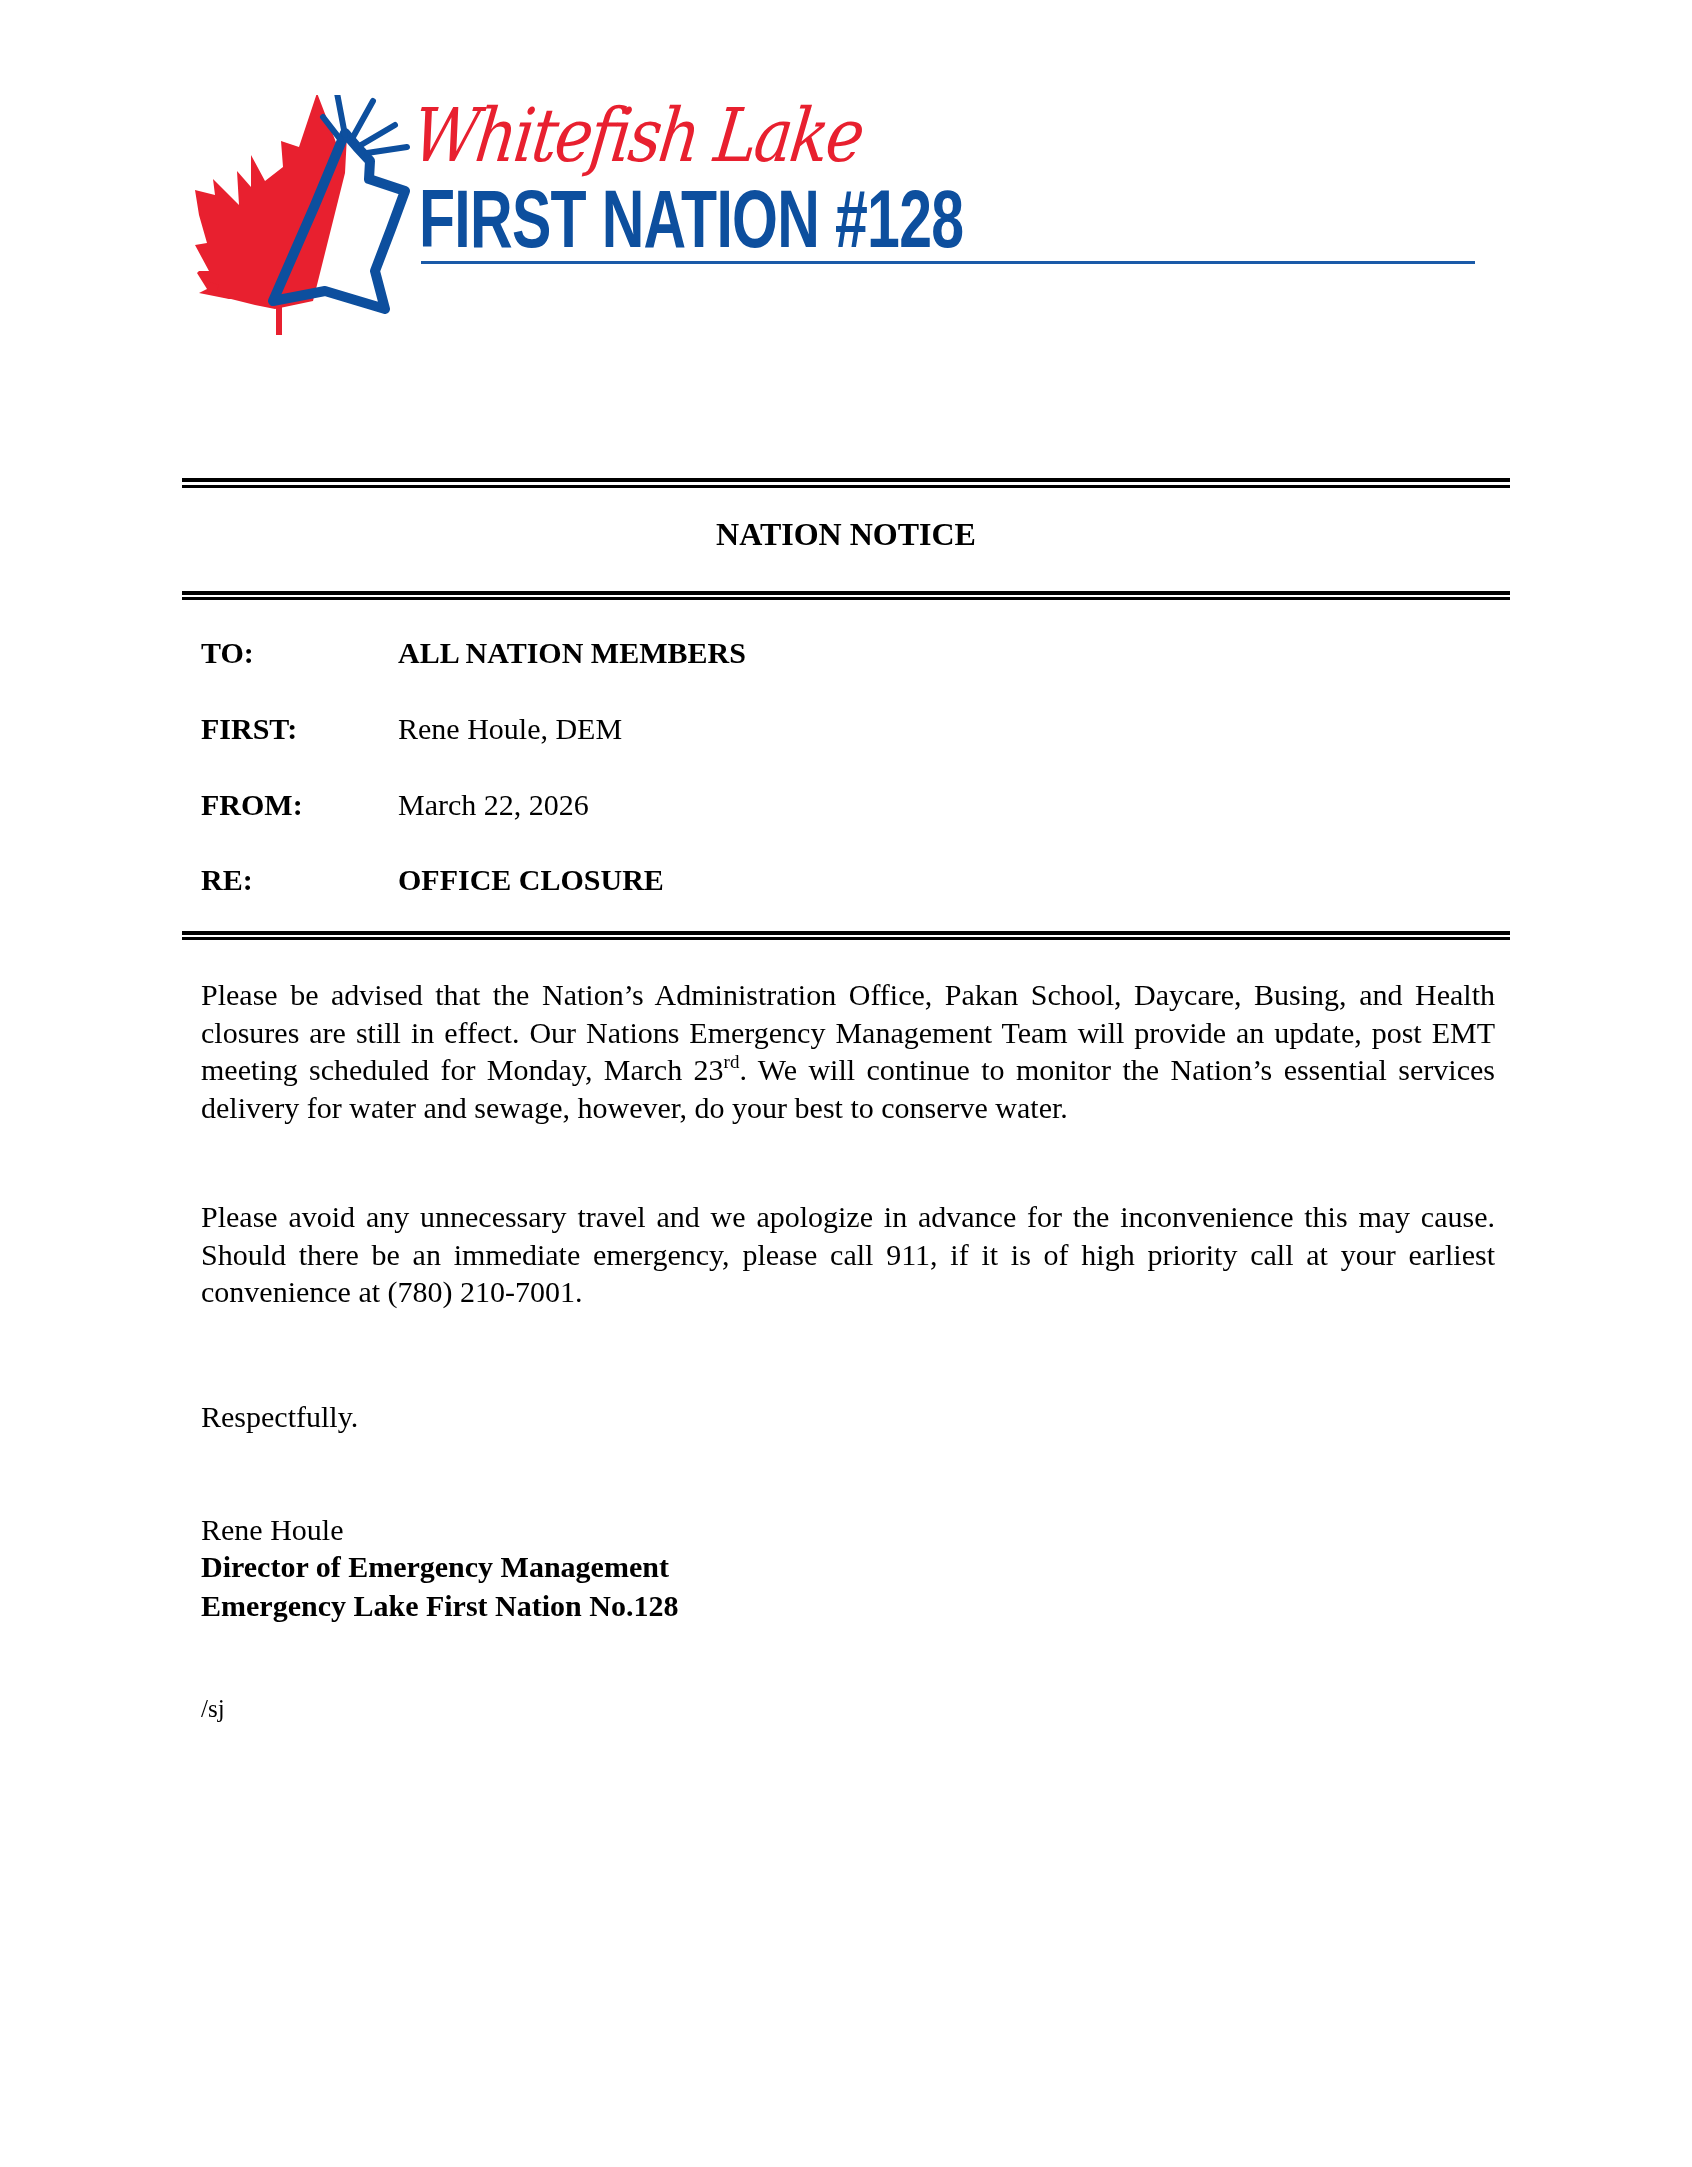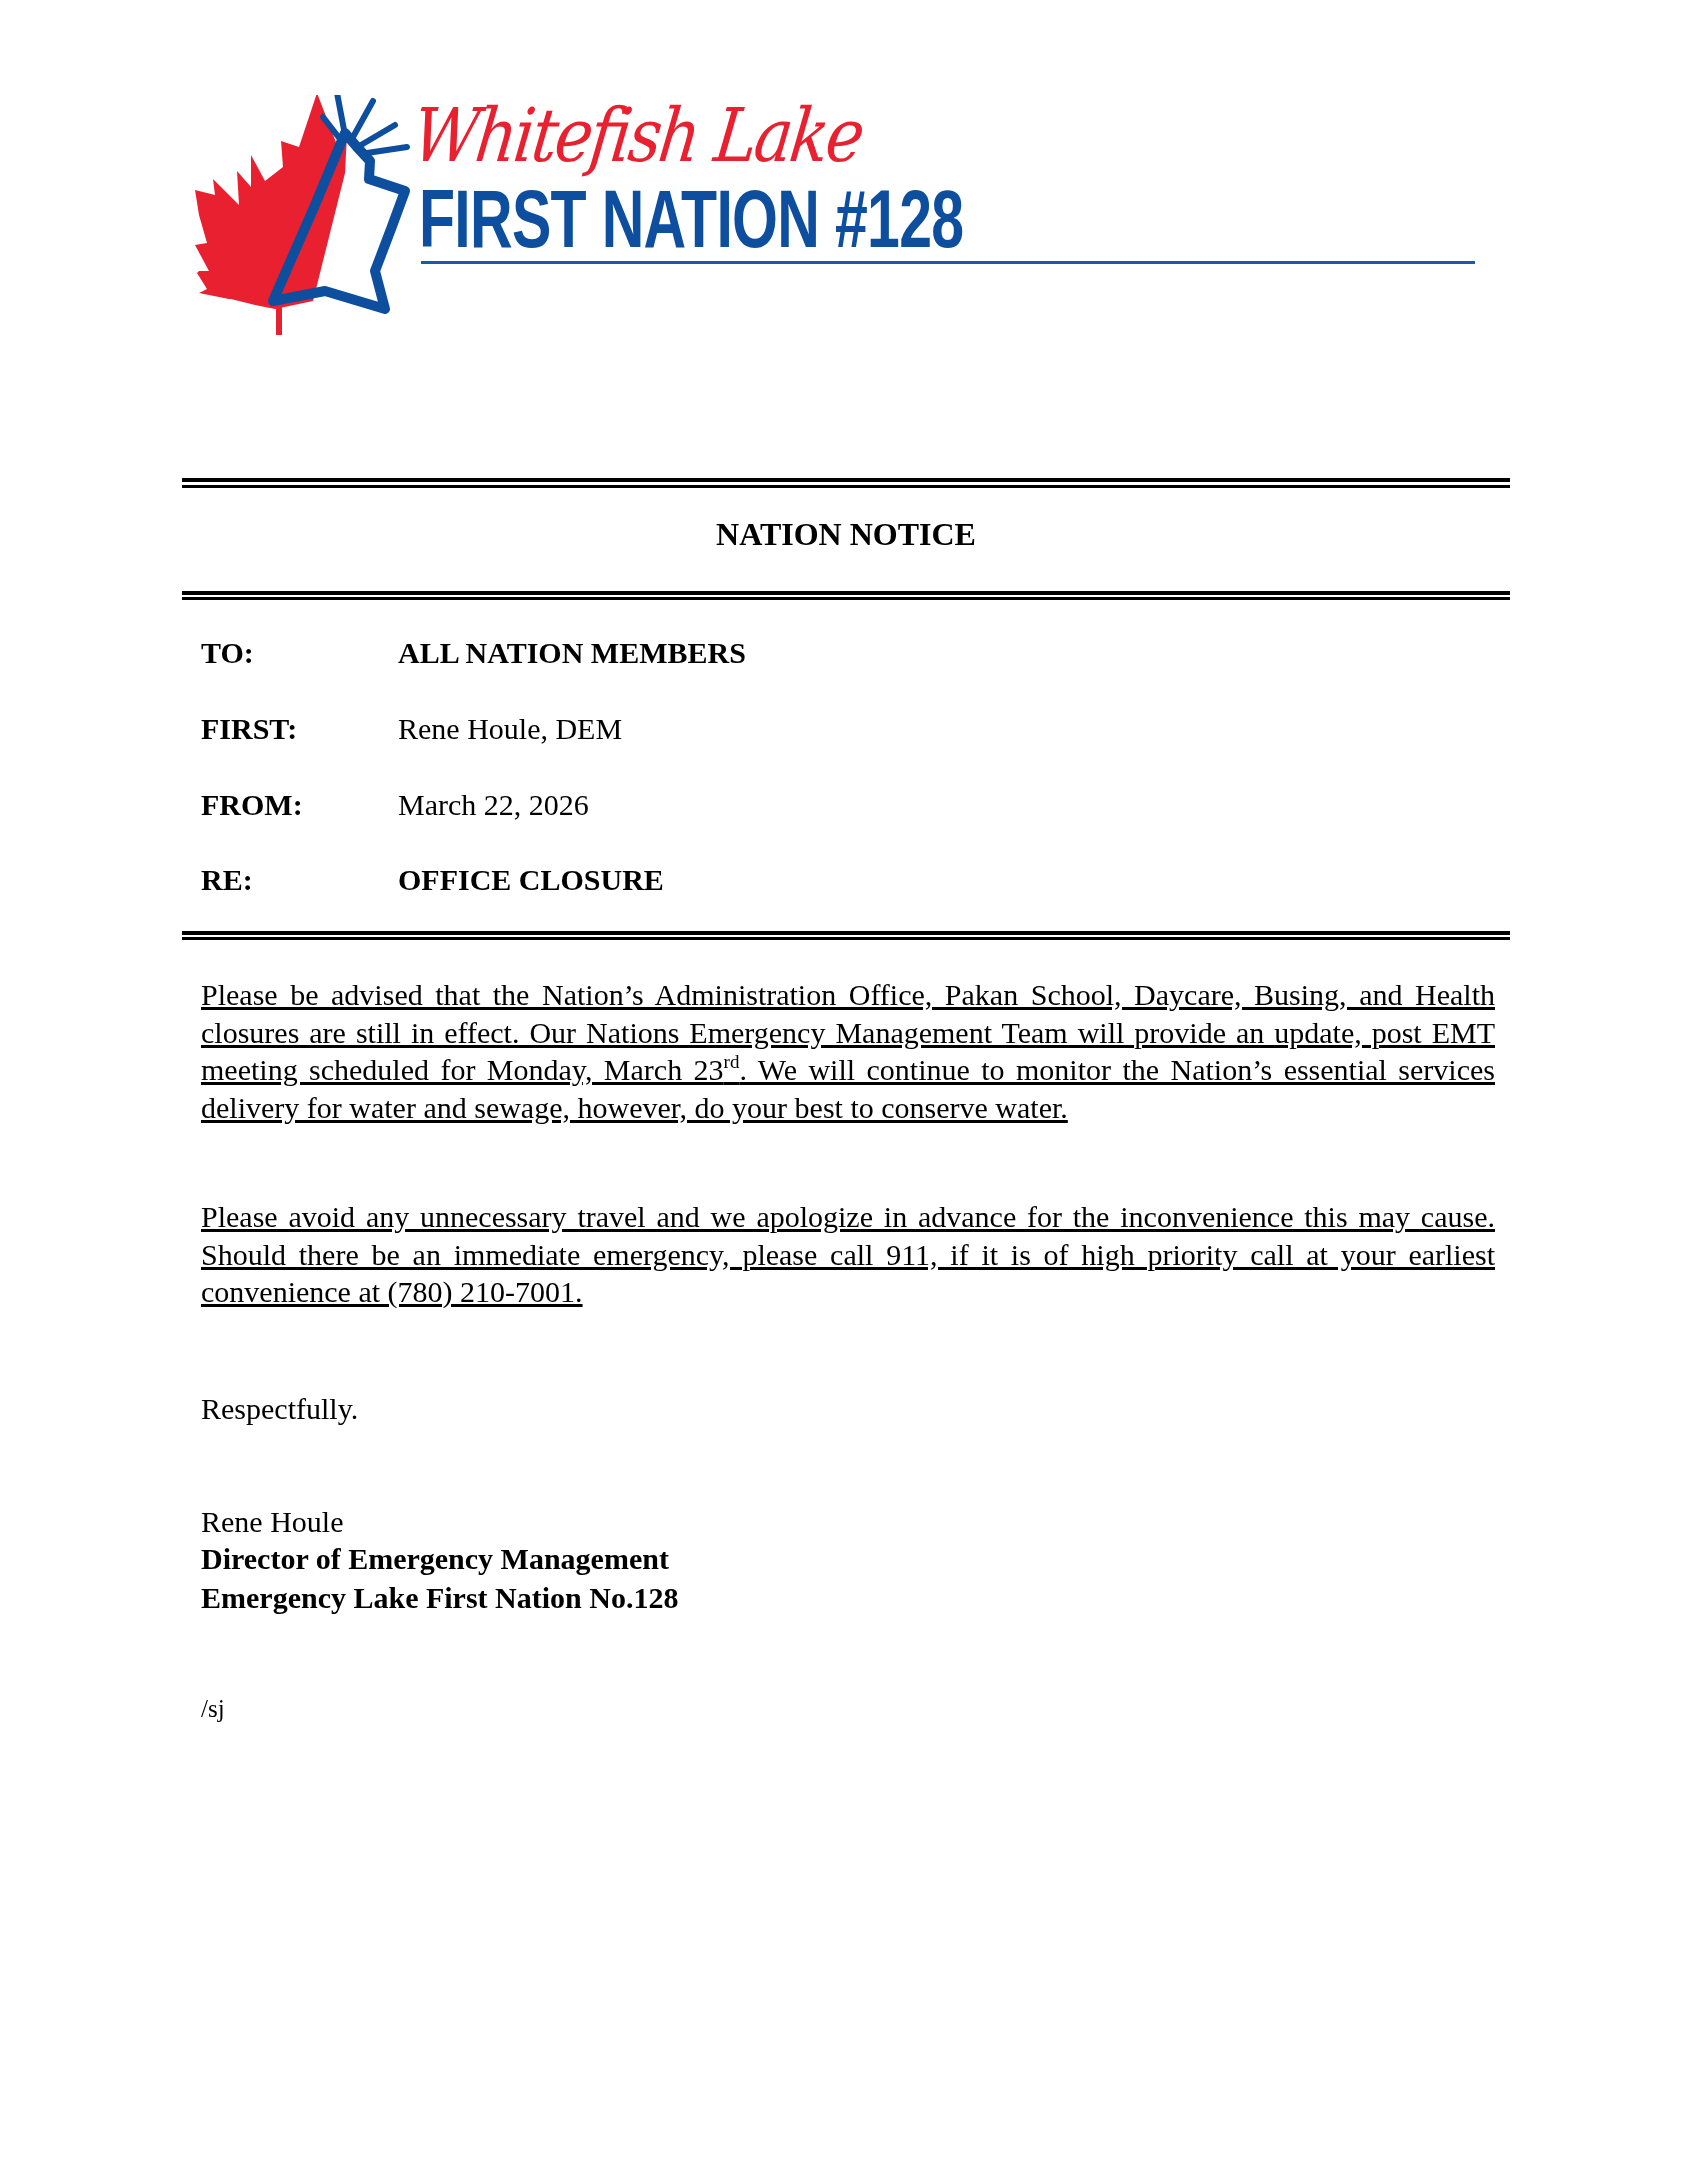--- a/index.html
+++ b/index.html
@@ -7,23 +7,23 @@
   .logo-svg { position: absolute; left: 195px; top: 95px; }
   .script-title { position: absolute; left: 418px; top: 98px; font-family: "DejaVu Serif", serif; font-style: italic; font-size: 74px; color: #e8202f; letter-spacing: -3px; transform: scaleX(0.86) skewX(-8deg); transform-origin: left top; white-space: nowrap; line-height: 1; }
   .block-title { position: absolute; left: 419px; top: 178px; font-family: "Liberation Sans", "DejaVu Sans", sans-serif; font-weight: bold; font-size: 82px; color: #0d4f9e; transform: scaleX(0.72); transform-origin: left top; white-space: nowrap; line-height: 1; letter-spacing: -1px; }
   .logo-underline { position: absolute; left: 421px; top: 261px; width: 1054px; height: 3px; background: #1a5aa8; }
   .rule { position: absolute; left: 182px; width: 1328px; background: #000; }
   .notice-title { position: absolute; left: 182px; width: 1328px; top: 508px; text-align: center; font-weight: bold; font-size: 32px; line-height: 52px; }
   .field-label, .field-value { position: absolute; font-size: 30px; line-height: 36px; white-space: nowrap; }
   .field-label { left: 201px; font-weight: bold; }
   .field-value { left: 398px; }
   .bold { font-weight: bold; }
-  .body-para { position: absolute; left: 201px; width: 1294px; font-size: 30px; line-height: 37.5px; text-align: justify; text-decoration: underline; }
+  .body-para { position: absolute; left: 201px; width: 1294px; font-size: 30px; line-height: 37.5px; text-align: justify; }
   .body-para sup { font-size: 19px; line-height: 0; vertical-align: 12px; }
-  .sig-line { position: absolute; left: 201px; font-size: 30px; line-height: 36px; white-space: nowrap; }
+  .sig-line { position: absolute; left: 201px; font-size: 30px; line-height: 36px; white-space: nowrap; margin-top: 8px; }
   .initials { position: absolute; left: 201px; top: 1694px; font-size: 25px; line-height: 30px; }
 </style>
 </head>
 <body>
 
 <div>
   <svg class="logo-svg" width="220" height="240" viewBox="0 0 220 240">
 
     <path d="M4 200 L12 196 L2 180 L4 178 L30 178 L28 168 L52 176 L40 130 L54 136 L74 96 L84 122 L96 120 L92 70 L104 74 L122 20 L138 68 L148 58 L142 110 L120 170 L110 200 L80 206 L60 206 L34 206 Z" transform="translate(0,-2)" fill="#e8202f"></path>
     <path d="M4 95 L28 102 L22 86 L46 110 L44 78 L58 92 L56 60 L70 80" fill="none"></path>

